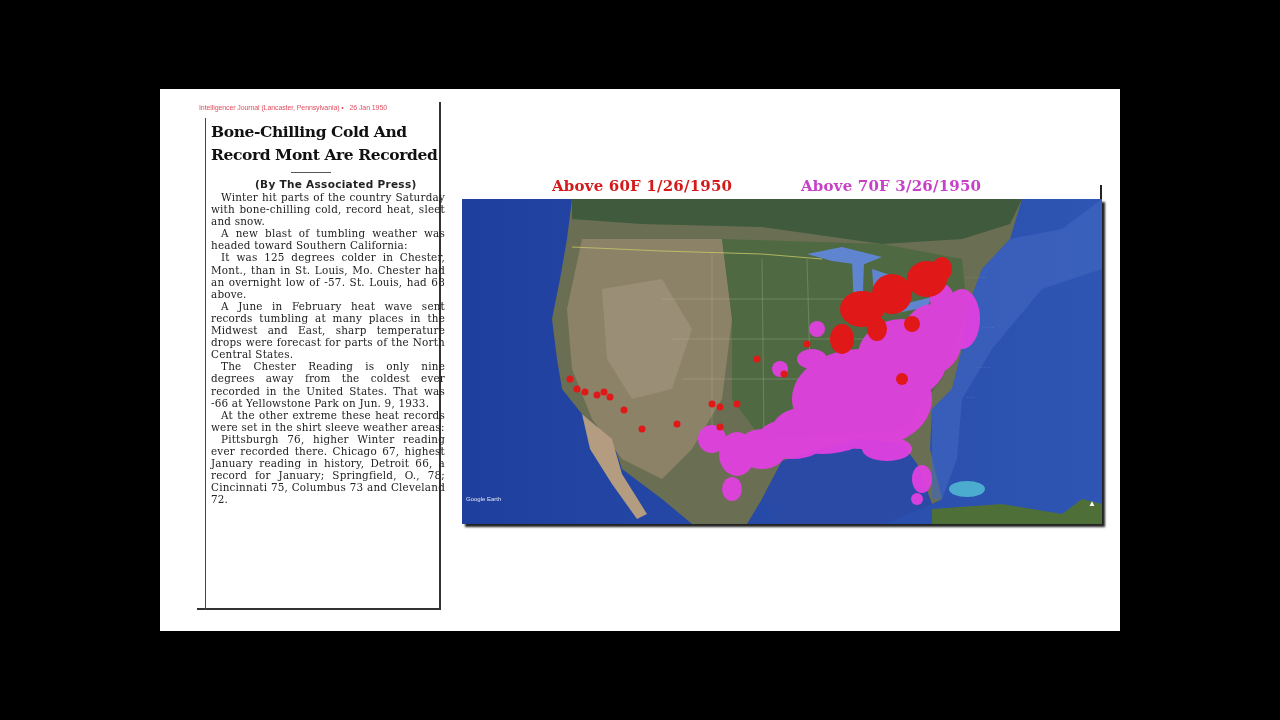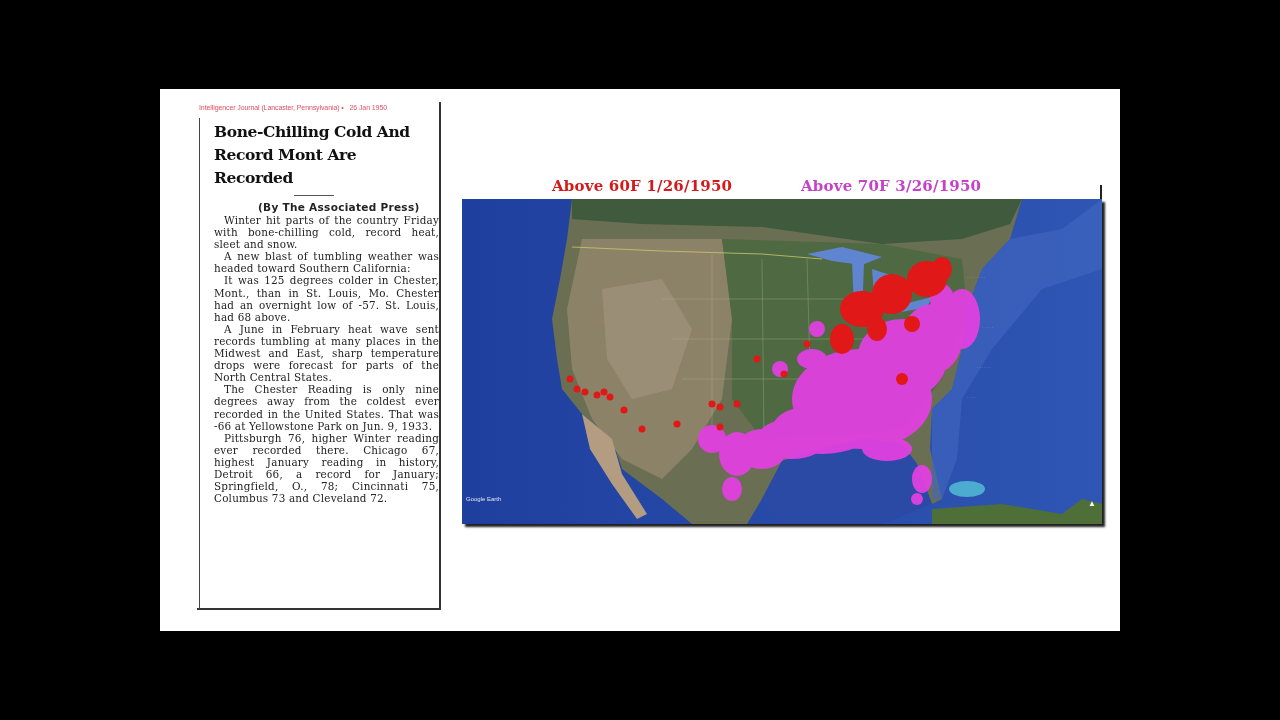--- a/index.html
+++ b/index.html
@@ -16,22 +16,22 @@
       position: absolute; left: 37px; top: 13px; width: 244px; height: 508px;
       background: #fff; border-right: 2px solid #333; border-bottom: 2px solid #333;
       box-sizing: border-box;
     }
     .clip-source {
       position: absolute; left: 2px; top: 2px; width: 240px;
       font-size: 7px; color: #e05060; white-space: nowrap; letter-spacing: -0.1px;
     }
     .clip-source .date { margin-left: 4px; }
     .clip-body {
-      position: absolute; left: 2px; top: 16px; width: 240px; height: 492px;
-      border-left: 1.5px solid #444; box-sizing: border-box; padding-left: 14px;
+      position: absolute; left: 8px; top: 16px; width: 240px; height: 492px;
+      border-left: 1.5px solid #444; box-sizing: border-box; padding-left: 5px;
     }
     .headline {
       font-family: "DejaVu Serif", serif; font-weight: bold; font-size: 15.5px;
       line-height: 23px; color: #111; letter-spacing: -0.4px; margin: 2px 0 0 0;
     }
     .rule { width: 40px; height: 1px; background: #555; margin: 6px auto 4px 80px; }
     .byline {
       font-family: "DejaVu Sans", sans-serif; font-weight: bold; font-size: 10.5px;
       color: #222; margin-left: 44px; line-height: 14px; letter-spacing: 0.3px;
     }
@@ -73,25 +73,26 @@
       <span>•</span>
       <span class="date">26 Jan 1950</span>
     </div>
     <div class="clip-body">
       <div class="headline">
         <div>Bone-Chilling Cold And</div>
         <div>Record Mont Are Recorded</div>
       </div>
       <div class="rule"></div>
       <div class="byline">(By The Associated Press)</div>
-      <p class="para">Winter hit parts of the country Friday with bone-chilling cold, record heat, sleet and snow.</p>
+      <p class="para">Winter hit parts of the country Saturday with bone-chilling cold, record heat, sleet and snow.</p>
       <p class="para">A new blast of tumbling weather was headed toward Southern California:</p>
       <p class="para">It was 125 degrees colder in Chester, Mont., than in St. Louis, Mo. Chester had an overnight low of -57. St. Louis, had 68 above.</p>
       <p class="para">A June in February heat wave sent records tumbling at many places in the Midwest and East, sharp temperature drops were forecast for parts of the North Central States.</p>
       <p class="para">The Chester Reading is only nine degrees away from the coldest ever recorded in the United States. That was -66 at Yellowstone Park on Jun. 9, 1933.</p>
+      <p class="para">At the other extreme these heat records were set in the shirt sleeve weather areas:</p>
       <p class="para">Pittsburgh 76, higher Winter reading ever recorded there. Chicago 67, highest January reading in history, Detroit 66, a record for January; Springfield, O., 78; Cincinnati 75, Columbus 73 and Cleveland 72.</p>
     </div>
   </div>
 
   <div class="legend-60">Above 60F 1/26/1950</div>
   <div class="legend-70">Above 70F 3/26/1950</div>
   <div class="map-frame-edge"></div>
 
   <div class="map">
     <svg width="640" height="325" viewBox="0 0 640 325">

